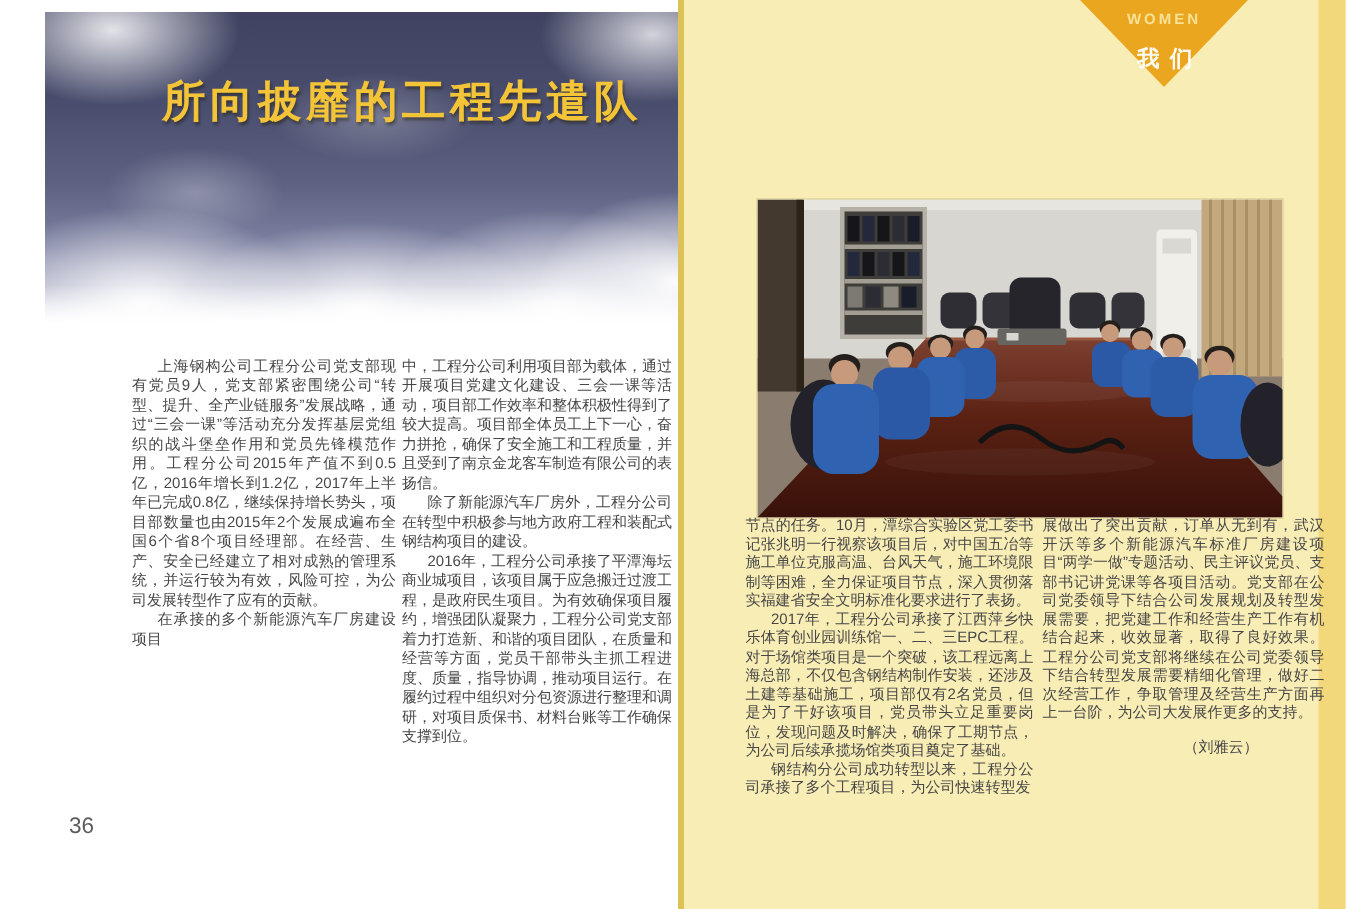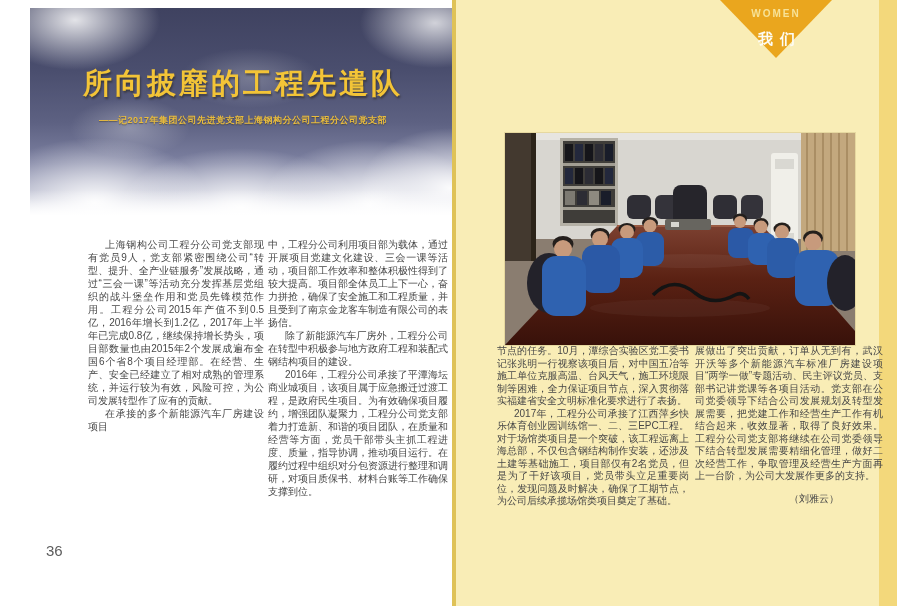--- a/index.html
+++ b/index.html
@@ -15,23 +15,23 @@
   .c1{left:-40px;top:-38px;width:170px;height:100px;opacity:.9;}
   .c2{left:330px;top:-30px;width:150px;height:90px;opacity:.8;}
   .c3{left:-50px;top:130px;width:230px;height:130px;}
   .c4{left:90px;top:140px;width:240px;height:120px;}
   .c5{left:230px;top:132px;width:220px;height:130px;}
   .c6{left:330px;top:120px;width:180px;height:120px;}
   .c7{left:150px;top:40px;width:140px;height:60px;opacity:.25;}
   .c8{left:40px;top:90px;width:120px;height:60px;opacity:.3;}
   .sky-fade{position:absolute;left:0;bottom:0;width:100%;height:26px;
             background:linear-gradient(rgba(255,255,255,0),#ffffff);}
-  .article-title{position:absolute;left:0;top:56px;width:100%;margin:0;text-align:center;
+  .article-title{position:absolute;left:0;top:40px;width:100%;margin:0;text-align:center;
                  font-size:29px;font-weight:bold;letter-spacing:3px;color:#f3c437;
-                 text-shadow:1px 2px 2px rgba(30,25,5,.45);}
+                 text-shadow:1px 2px 2px rgba(30,25,5,.45);padding-left:25px;}
   .article-subtitle{position:absolute;left:0;top:106px;width:100%;margin:0;text-align:center;
                     font-size:9px;font-weight:bold;letter-spacing:.5px;color:#e9bc3e;
                     text-shadow:0 1px 1px rgba(30,25,5,.4);}
   .col{position:absolute;font-size:10px;line-height:13px;color:#474747;text-align:justify;}
   .col p{margin:0;}
   .col p.indent{text-indent:17px;}
   .lcol1{left:88px;top:238px;width:176px;}
   .lcol2{left:268px;top:238px;width:180px;}
   .page-number{position:absolute;left:46px;top:542px;font-size:15px;color:#5c5c5c;}
 
@@ -62,21 +62,20 @@
     <div class="sky">
       <div class="cloud c1"></div>
       <div class="cloud c2"></div>
       <div class="cloud c7"></div>
       <div class="cloud c8"></div>
       <div class="cloud c3"></div>
       <div class="cloud c4"></div>
       <div class="cloud c5"></div>
       <div class="cloud c6"></div>
       <h1 class="article-title">所向披靡的工程先遣队</h1>
-      <p class="article-subtitle">——记2017年集团公司先进党支部上海钢构分公司工程分公司党支部</p>
       <div class="sky-fade"></div>
     </div>
 
     <div class="col lcol1">
       <p class="indent">上海钢构公司工程分公司党支部现有党员9人，党支部紧密围绕公司“转型、提升、全产业链服务”发展战略，通过“三会一课”等活动充分发挥基层党组织的战斗堡垒作用和党员先锋模范作用。工程分公司2015年产值不到0.5亿，2016年增长到1.2亿，2017年上半年已完成0.8亿，继续保持增长势头，项目部数量也由2015年2个发展成遍布全国6个省8个项目经理部。在经营、生产、安全已经建立了相对成熟的管理系统，并运行较为有效，风险可控，为公司发展转型作了应有的贡献。</p>
       <p class="indent">在承接的多个新能源汽车厂房建设项目</p>
     </div>
     <div class="col lcol2">
       <p>中，工程分公司利用项目部为载体，通过开展项目党建文化建设、三会一课等活动，项目部工作效率和整体积极性得到了较大提高。项目部全体员工上下一心，奋力拼抢，确保了安全施工和工程质量，并且受到了南京金龙客车制造有限公司的表扬信。</p>
       <p class="indent">除了新能源汽车厂房外，工程分公司在转型中积极参与地方政府工程和装配式钢结构项目的建设。</p>
@@ -187,20 +186,21 @@
         <ellipse cx="308" cy="105" rx="10" ry="7.5" fill="#241f1c"></ellipse>
           <circle cx="308" cy="109" r="8.5" fill="#c79a7c"></circle>
           <rect x="290" y="117" width="44" height="56" rx="13" fill="#2f62b0"></rect>
         <ellipse cx="340" cy="150" rx="18" ry="28" fill="#23222a"></ellipse>
       </svg>
     </figure>
 
     <div class="col rcol1">
       <p>节点的任务。10月，潭综合实验区党工委书记张兆明一行视察该项目后，对中国五冶等施工单位克服高温、台风天气，施工环境限制等困难，全力保证项目节点，深入贯彻落实福建省安全文明标准化要求进行了表扬。</p>
       <p class="indent">2017年，工程分公司承接了江西萍乡快乐体育创业园训练馆一、二、三EPC工程。对于场馆类项目是一个突破，该工程远离上海总部，不仅包含钢结构制作安装，还涉及土建等基础施工，项目部仅有2名党员，但是为了干好该项目，党员带头立足重要岗位，发现问题及时解决，确保了工期节点，为公司后续承揽场馆类项目奠定了基础。</p>
+      <p class="indent">钢结构分公司成功转型以来，工程分公司承接了多个工程项目，为公司快速转型发</p>
     </div>
     <div class="col rcol2">
       <p>展做出了突出贡献，订单从无到有，武汉开沃等多个新能源汽车标准厂房建设项目“两学一做”专题活动、民主评议党员、支部书记讲党课等各项目活动。党支部在公司党委领导下结合公司发展规划及转型发展需要，把党建工作和经营生产工作有机结合起来，收效显著，取得了良好效果。工程分公司党支部将继续在公司党委领导下结合转型发展需要精细化管理，做好二次经营工作，争取管理及经营生产方面再上一台阶，为公司大发展作更多的支持。</p>
       <p class="byline">（刘雅云）</p>
     </div>
   </section>
 
 </div>
 
 </body></html>

